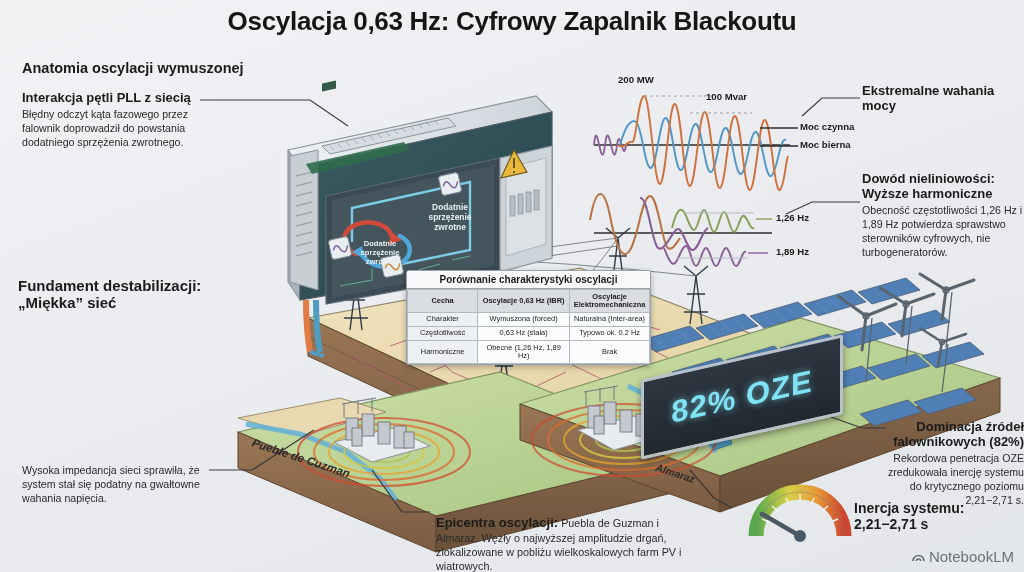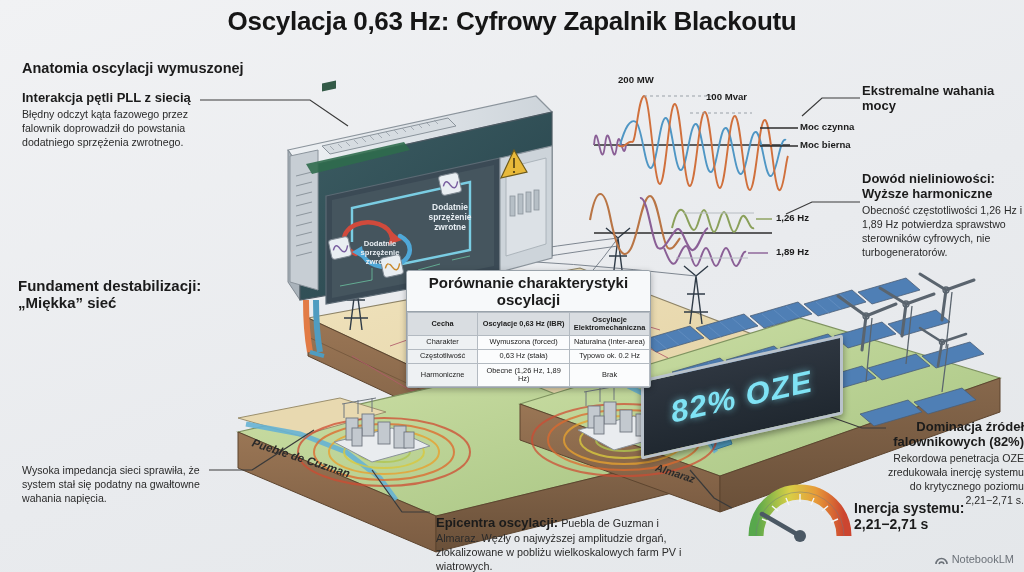--- a/index.html
+++ b/index.html
@@ -23,21 +23,21 @@
   .blk-body{font-size:10.6px;line-height:1.32;color:#2a2a2a;margin-top:2px;}
   .callout{position:absolute;}
 
   
   .cmp-table{
     position:absolute;left:406px;top:270px;width:243px;
     background:#f4f6f8;border:1px solid #9aa3ab;border-radius:3px;
     box-shadow:0 2px 6px rgba(0,0,0,.28);overflow:hidden;
   }
   .cmp-title{
-    font-size:15px;font-weight:bold;text-align:center;padding:3px 9px 3px;
+    font-size:10px;font-weight:bold;text-align:center;padding:3px 9px 3px;
     background:#f7f9fa;border-bottom:1px solid #9aa3ab;color:#1b1b1b;
   }
   .cmp-table table{border-collapse:collapse;width:100%;}
   .cmp-table th,.cmp-table td{
     border:1px solid #b3bac1;font-size:7.4px;text-align:center;
     padding:2.5px 2px;color:#1b1b1b;line-height:1.12;
   }
   .cmp-table th{background:#d9dde1;font-weight:bold;}
   .cmp-table td{background:#fbfcfd;}
   .cmp-table td.feat{background:#eef1f3;font-weight:normal;}
@@ -64,21 +64,21 @@
   }
 
   
   .feedback-txt{
     position:absolute;font-size:7.6px;font-weight:bold;color:#e8eef3;
     text-align:center;line-height:1.2;white-space:pre-line;
   }
 
   
   .wm{
-    position:absolute;right:10px;bottom:7px;font-size:11px;color:#6c7279;
+    position:absolute;right:10px;bottom:7px;font-size:15px;color:#6c7279;
     display:flex;align-items:center;gap:4px;
   }
 </style>
 </head>
 <body>
 
 <div id="stage">
 
   <div class="h-title">Oscylacja 0,63 Hz: Cyfrowy Zapalnik Blackoutu</div>
 

